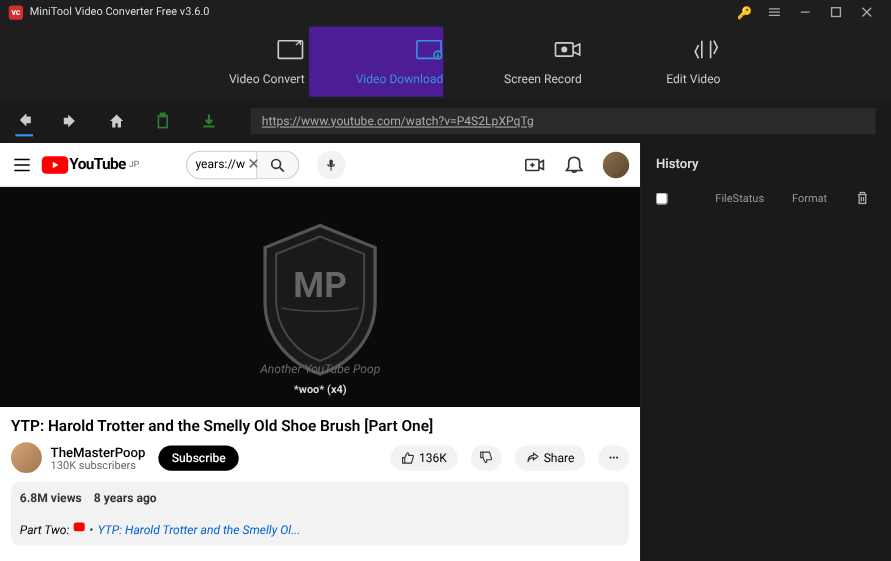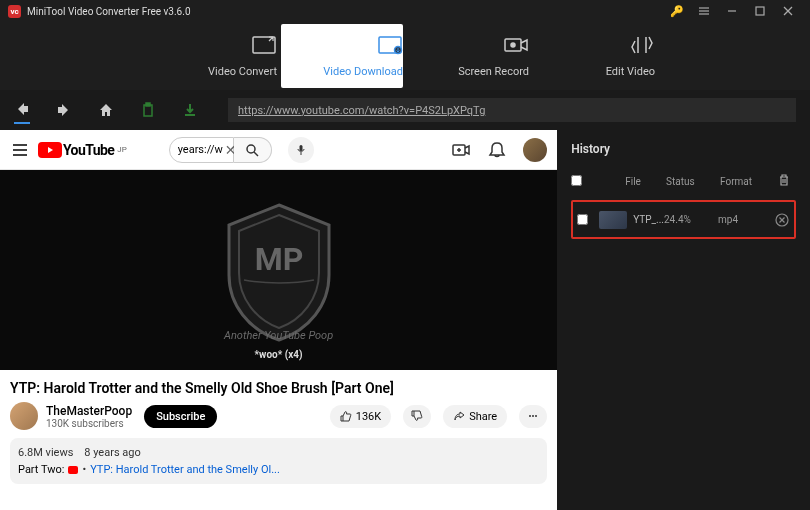--- a/index.html
+++ b/index.html
@@ -6,21 +6,21 @@
 body { width: 810px; height: 510px; background: #1a1a1a; color: #fff; overflow: hidden; }
 .titlebar { height: 22px; display: flex; align-items: center; padding: 0 8px; background: #1e1e1e; }
 .titlebar-icon { width: 13px; height: 13px; background: #d32f2f; border-radius: 3px; display: flex; align-items: center; justify-content: center; font-size: 8px; font-weight: bold; color: #fff; }
 .titlebar-title { font-size: 10px; margin-left: 6px; color: #ddd; }
 .titlebar-spacer { flex: 1; }
 .titlebar-btn { width: 28px; height: 22px; display: flex; align-items: center; justify-content: center; color: #aaa; cursor: pointer; }
 .titlebar-btn svg { width: 12px; height: 12px; }
 .key-icon { color: #e8a33d; font-size: 11px; margin-right: 6px; }
 .tabs { height: 68px; display: flex; align-items: center; justify-content: center; gap: 4px; background: #1e1e1e; }
 .tab { width: 122px; height: 64px; display: flex; flex-direction: column; align-items: flex-end; justify-content: center; gap: 6px; color: #ccc; cursor: pointer; border-radius: 2px; }
-.tab.active { background: #ffffff; color: #3a8fe6; }
+.tab.active { background: #4c1d95; color: #3a8fe6; }
 .tab-icon svg { width: 26px; height: 20px; }
 .tab-label { font-size: 11px; }
 .toolbar { height: 40px; display: flex; align-items: center; padding: 0 14px; gap: 26px; background: #1a1a1a; }
 .nav-btn { width: 16px; height: 16px; color: #ccc; cursor: pointer; display: flex; align-items: center; justify-content: center; }
 .nav-btn.active { border-bottom: 2px solid #3a8fe6; padding-bottom: 11px; margin-top: 11px; }
 .nav-btn svg { width: 16px; height: 16px; }
 .url-box { flex: 1; height: 24px; background: #2a2a2a; border: none; color: #aaa; font-size: 11px; padding: 0 10px; margin-left: 4px; text-decoration: underline; }
 .content { display: flex; height: 380px; }
 .youtube-panel { width: 610px; background: #fff; color: #000; overflow: hidden; display: flex; flex-direction: column; }
 .yt-header { height: 40px; display: flex; align-items: center; padding: 0 10px; gap: 8px; border-bottom: 1px solid #e5e5e5; }
@@ -45,22 +45,22 @@
 .yt-channel-row { display: flex; align-items: center; padding: 0 10px 8px; gap: 8px; }
 .yt-ch-avatar { width: 28px; height: 28px; border-radius: 50%; background: linear-gradient(135deg, #d4a373, #a07850); }
 .yt-ch-info { display: flex; flex-direction: column; }
 .yt-ch-name { font-size: 12px; font-weight: 500; }
 .yt-ch-subs { font-size: 10px; color: #666; }
 .yt-sub-btn { background: #000; color: #fff; border-radius: 14px; padding: 5px 12px; font-size: 11px; font-weight: 500; cursor: pointer; margin-left: 4px; }
 .yt-actions { margin-left: auto; display: flex; gap: 12px; }
 .yt-action { background: #f2f2f2; border-radius: 14px; padding: 5px 10px; font-size: 11px; display: flex; align-items: center; gap: 4px; cursor: pointer; }
 .yt-action.icon-only { padding: 5px 8px; }
 .yt-desc { background: #f2f2f2; border-radius: 8px; margin: 0 10px; padding: 8px; font-size: 11px; }
-.yt-desc-meta { font-weight: 400; color: #333; }
-.yt-desc-link { display: flex; align-items: center; gap: 4px; margin-top: 4px; }
+.yt-desc-meta { font-weight: 700; color: #333; }
+.yt-desc-link { display: flex; gap: 4px; margin-top: 16px; font-style: italic; }
 .yt-desc-link-icon { width: 10px; height: 8px; background: #ff0000; border-radius: 2px; }
 .yt-link-text { color: #065fd4; }
 .history-panel { flex: 1; background: #1a1a1a; padding: 12px 14px; }
 .history-title { font-size: 12px; font-weight: 600; color: #ddd; margin-bottom: 14px; }
 .history-header { display: flex; align-items: center; font-size: 10px; color: #999; padding: 4px 0 8px; }
 .h-chk { width: 22px; }
 .h-file { flex: 1; padding-left: 32px; }
 .h-status { width: 54px; }
 .h-format { width: 52px; }
 .h-del { width: 24px; text-align: center; }
@@ -298,28 +298,14 @@
       <div class="h-chk"><input type="checkbox" style=""></div>
       <div class="h-file">File</div>
       <div class="h-status">Status</div>
       <div class="h-format">Format</div>
       <div class="h-del">
         <svg width="12" height="12" viewBox="0 0 12 12" fill="none" stroke="#aaa" stroke-width="1.2">
             <path d="M2 3 L10 3 M4 3 L4 1 L8 1 L8 3 M3 3 L3 11 L9 11 L9 3 M5 5 L5 9 M7 5 L7 9"></path>
           </svg>
       </div>
     </div>
-    <div class="history-item">
-      <div class="h-chk" style="padding-left:4px"><input type="checkbox" style=""></div>
-      <div class="h-thumb"></div>
-      <div class="h-name">YTP_...</div>
-      <div class="h-pct">24.4%</div>
-      <div class="h-fmt">mp4</div>
-      <div class="h-cancel">
-        <svg viewBox="0 0 14 14" fill="none" stroke="currentColor" stroke-width="1.2">
-            <circle cx="7" cy="7" r="6"></circle>
-            <line x1="4.5" y1="4.5" x2="9.5" y2="9.5"></line>
-            <line x1="9.5" y1="4.5" x2="4.5" y2="9.5"></line>
-          </svg>
-      </div>
-    </div>
   </div>
 </div>
 
 </body></html>

